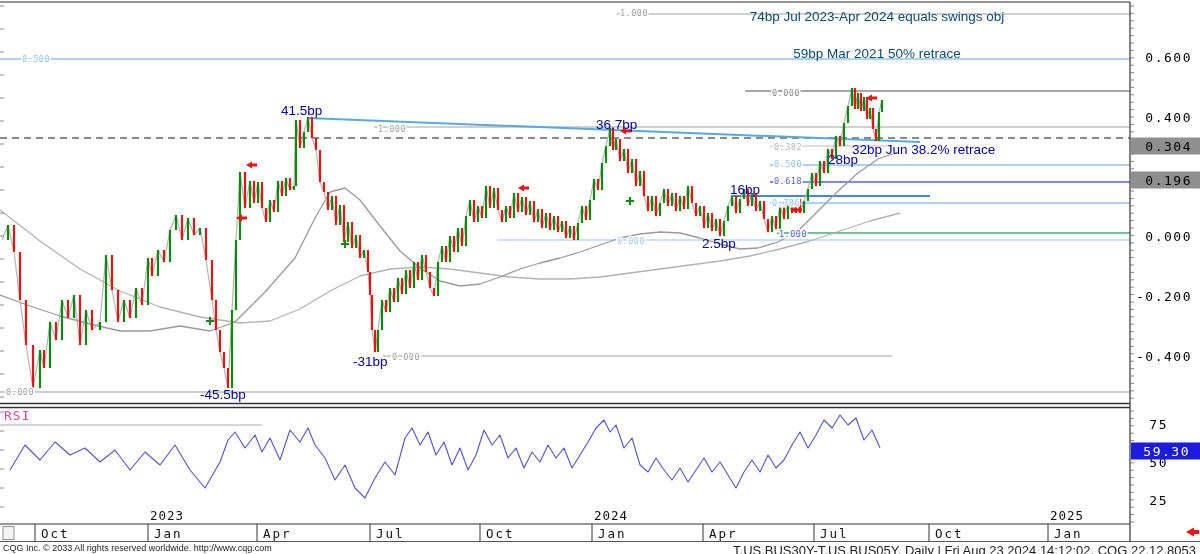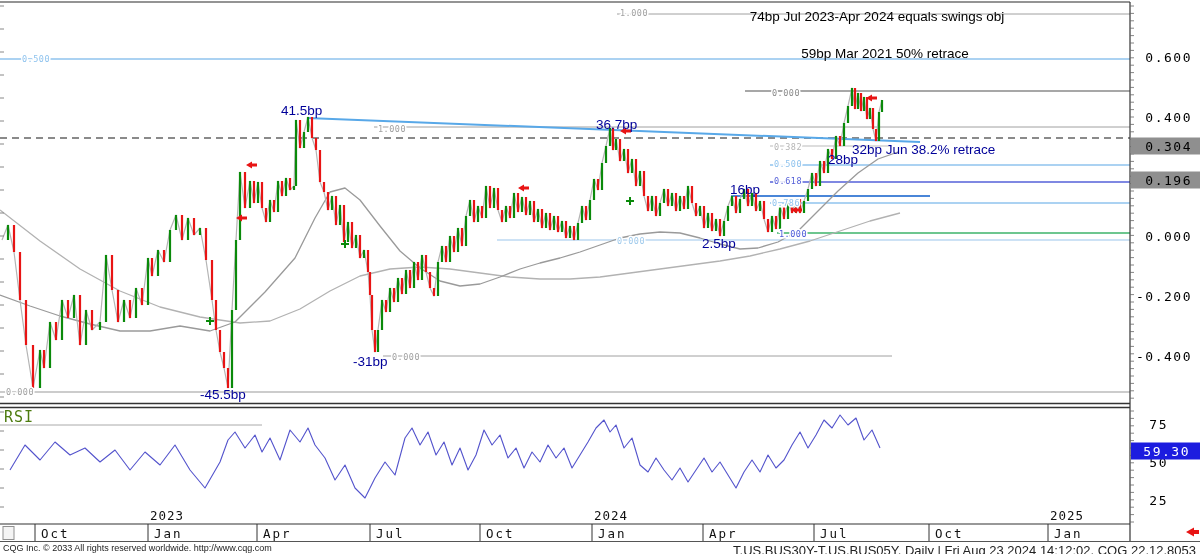--- a/index.html
+++ b/index.html
@@ -1,24 +1,24 @@
 <!DOCTYPE html>
 <html><head>
 <meta charset="utf-8">
 <style>
   html,body{margin:0;padding:0;background:#fff;}
   .stage{position:relative;width:1200px;height:554px;background:#fff;overflow:hidden;
          font-family:"Liberation Sans",sans-serif;}
   #chart-svg{position:absolute;left:0;top:0;}
-  .note{position:absolute;color:#000000;font-size:13.5px;white-space:nowrap;
+  .note{position:absolute;color:#0c4a6e;font-size:13.5px;white-space:nowrap;
         font-family:"Liberation Sans",sans-serif;}
   #note74{left:877px;top:9px;transform:translateX(-50%);}
-  #note59{left:877px;top:46px;transform:translateX(-50%);margin-left:8px;}
+  #note59{left:877px;top:46px;transform:translateX(-50%);}
   .rsi-title{position:absolute;left:4px;top:408px;font-family:"DejaVu Sans Mono",monospace;
-             font-size:15px;letter-spacing:1px;color:#4d7c0f;}
+             font-size:13px;letter-spacing:1px;color:#ec4899;}
   .status-left{position:absolute;left:3px;top:543px;font-size:9px;color:#222;white-space:nowrap;}
   .status-right{position:absolute;right:4px;top:543px;font-size:13px;color:#222;white-space:nowrap;}
 </style>
 </head>
 <body>
 
 <div class="stage">
   <svg id="chart-svg" width="1200" height="554">
       <line x1="0" y1="59" x2="1130" y2="59" stroke="#8fc3ee" stroke-width="1.5"></line>
       <line x1="617" y1="14" x2="1130" y2="14" stroke="#a0a0a0" stroke-width="1"></line>

